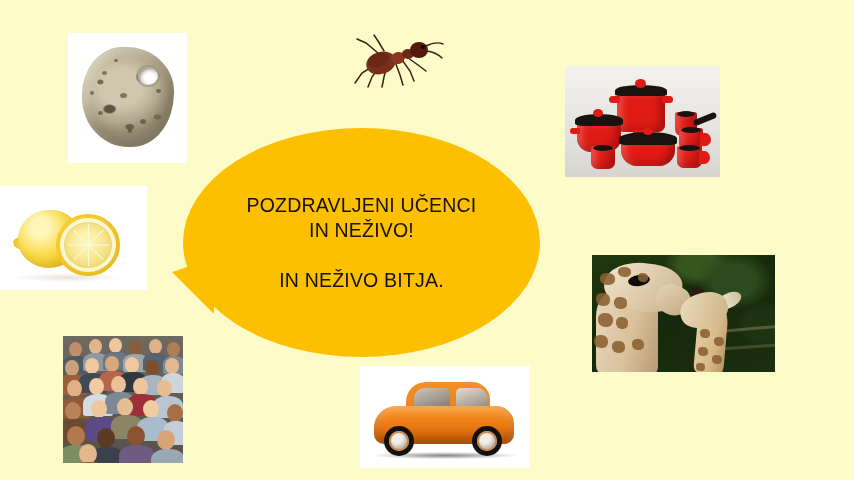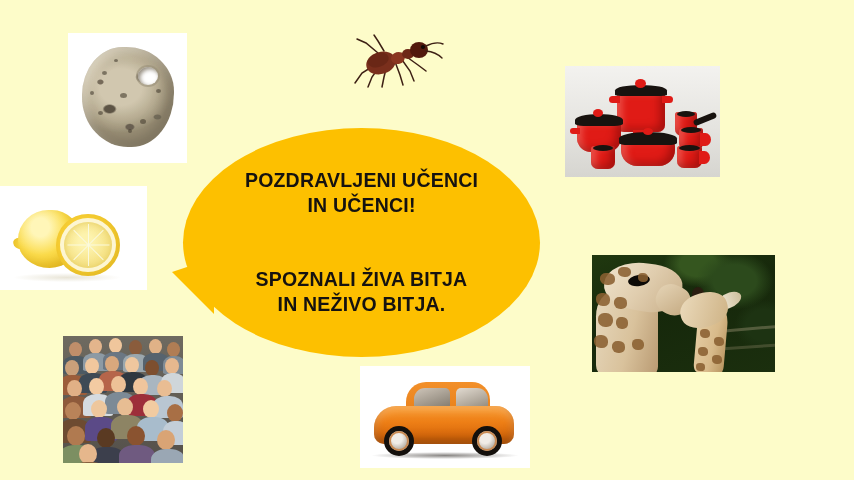--- a/index.html
+++ b/index.html
@@ -269,21 +269,21 @@
     align-items: center;
     justify-content: center;
     text-align: center;
     color: #151210;
     font-family: "Liberation Sans", sans-serif;
     font-size: 19.5px;
     line-height: 25px;
     letter-spacing: .2px;
     z-index: 3;
   }
-  #bubble-text .para { margin: 12px; font-weight: bold; }
+  #bubble-text .para { margin: 0; }
   #bubble-text .para-gap { height: 25px; }
   #bubble-text .line { display: block; white-space: nowrap; }
 </style>
 </head>
 <body>
 
 <div id="slide" style="background: rgb(253, 252, 201);">
 
   <div class="photo" id="photo-rock">
     <div class="scene">
@@ -539,23 +539,22 @@
       <div class="car-hub"></div>
     </div>
   </div>
 
   <div id="speech-bubble">
     <div class="bubble-tail" style="border-right-color: rgb(253, 192, 0);"></div>
     <div class="bubble-oval" style="background: rgb(253, 192, 0);"></div>
     <div id="bubble-text" style="color: rgb(21, 18, 16);">
       <div class="para">
         <span class="line">POZDRAVLJENI UČENCI</span>
-        <span class="line">IN UČENCI!</span>
+        <span class="line">IN NEŽIVO!</span>
       </div>
       <div class="para-gap"></div>
       <div class="para">
-        <span class="line">SPOZNALI ŽIVA BITJA</span>
         <span class="line">IN NEŽIVO BITJA.</span>
       </div>
     </div>
   </div>
 
 </div>
 
 </body></html>

